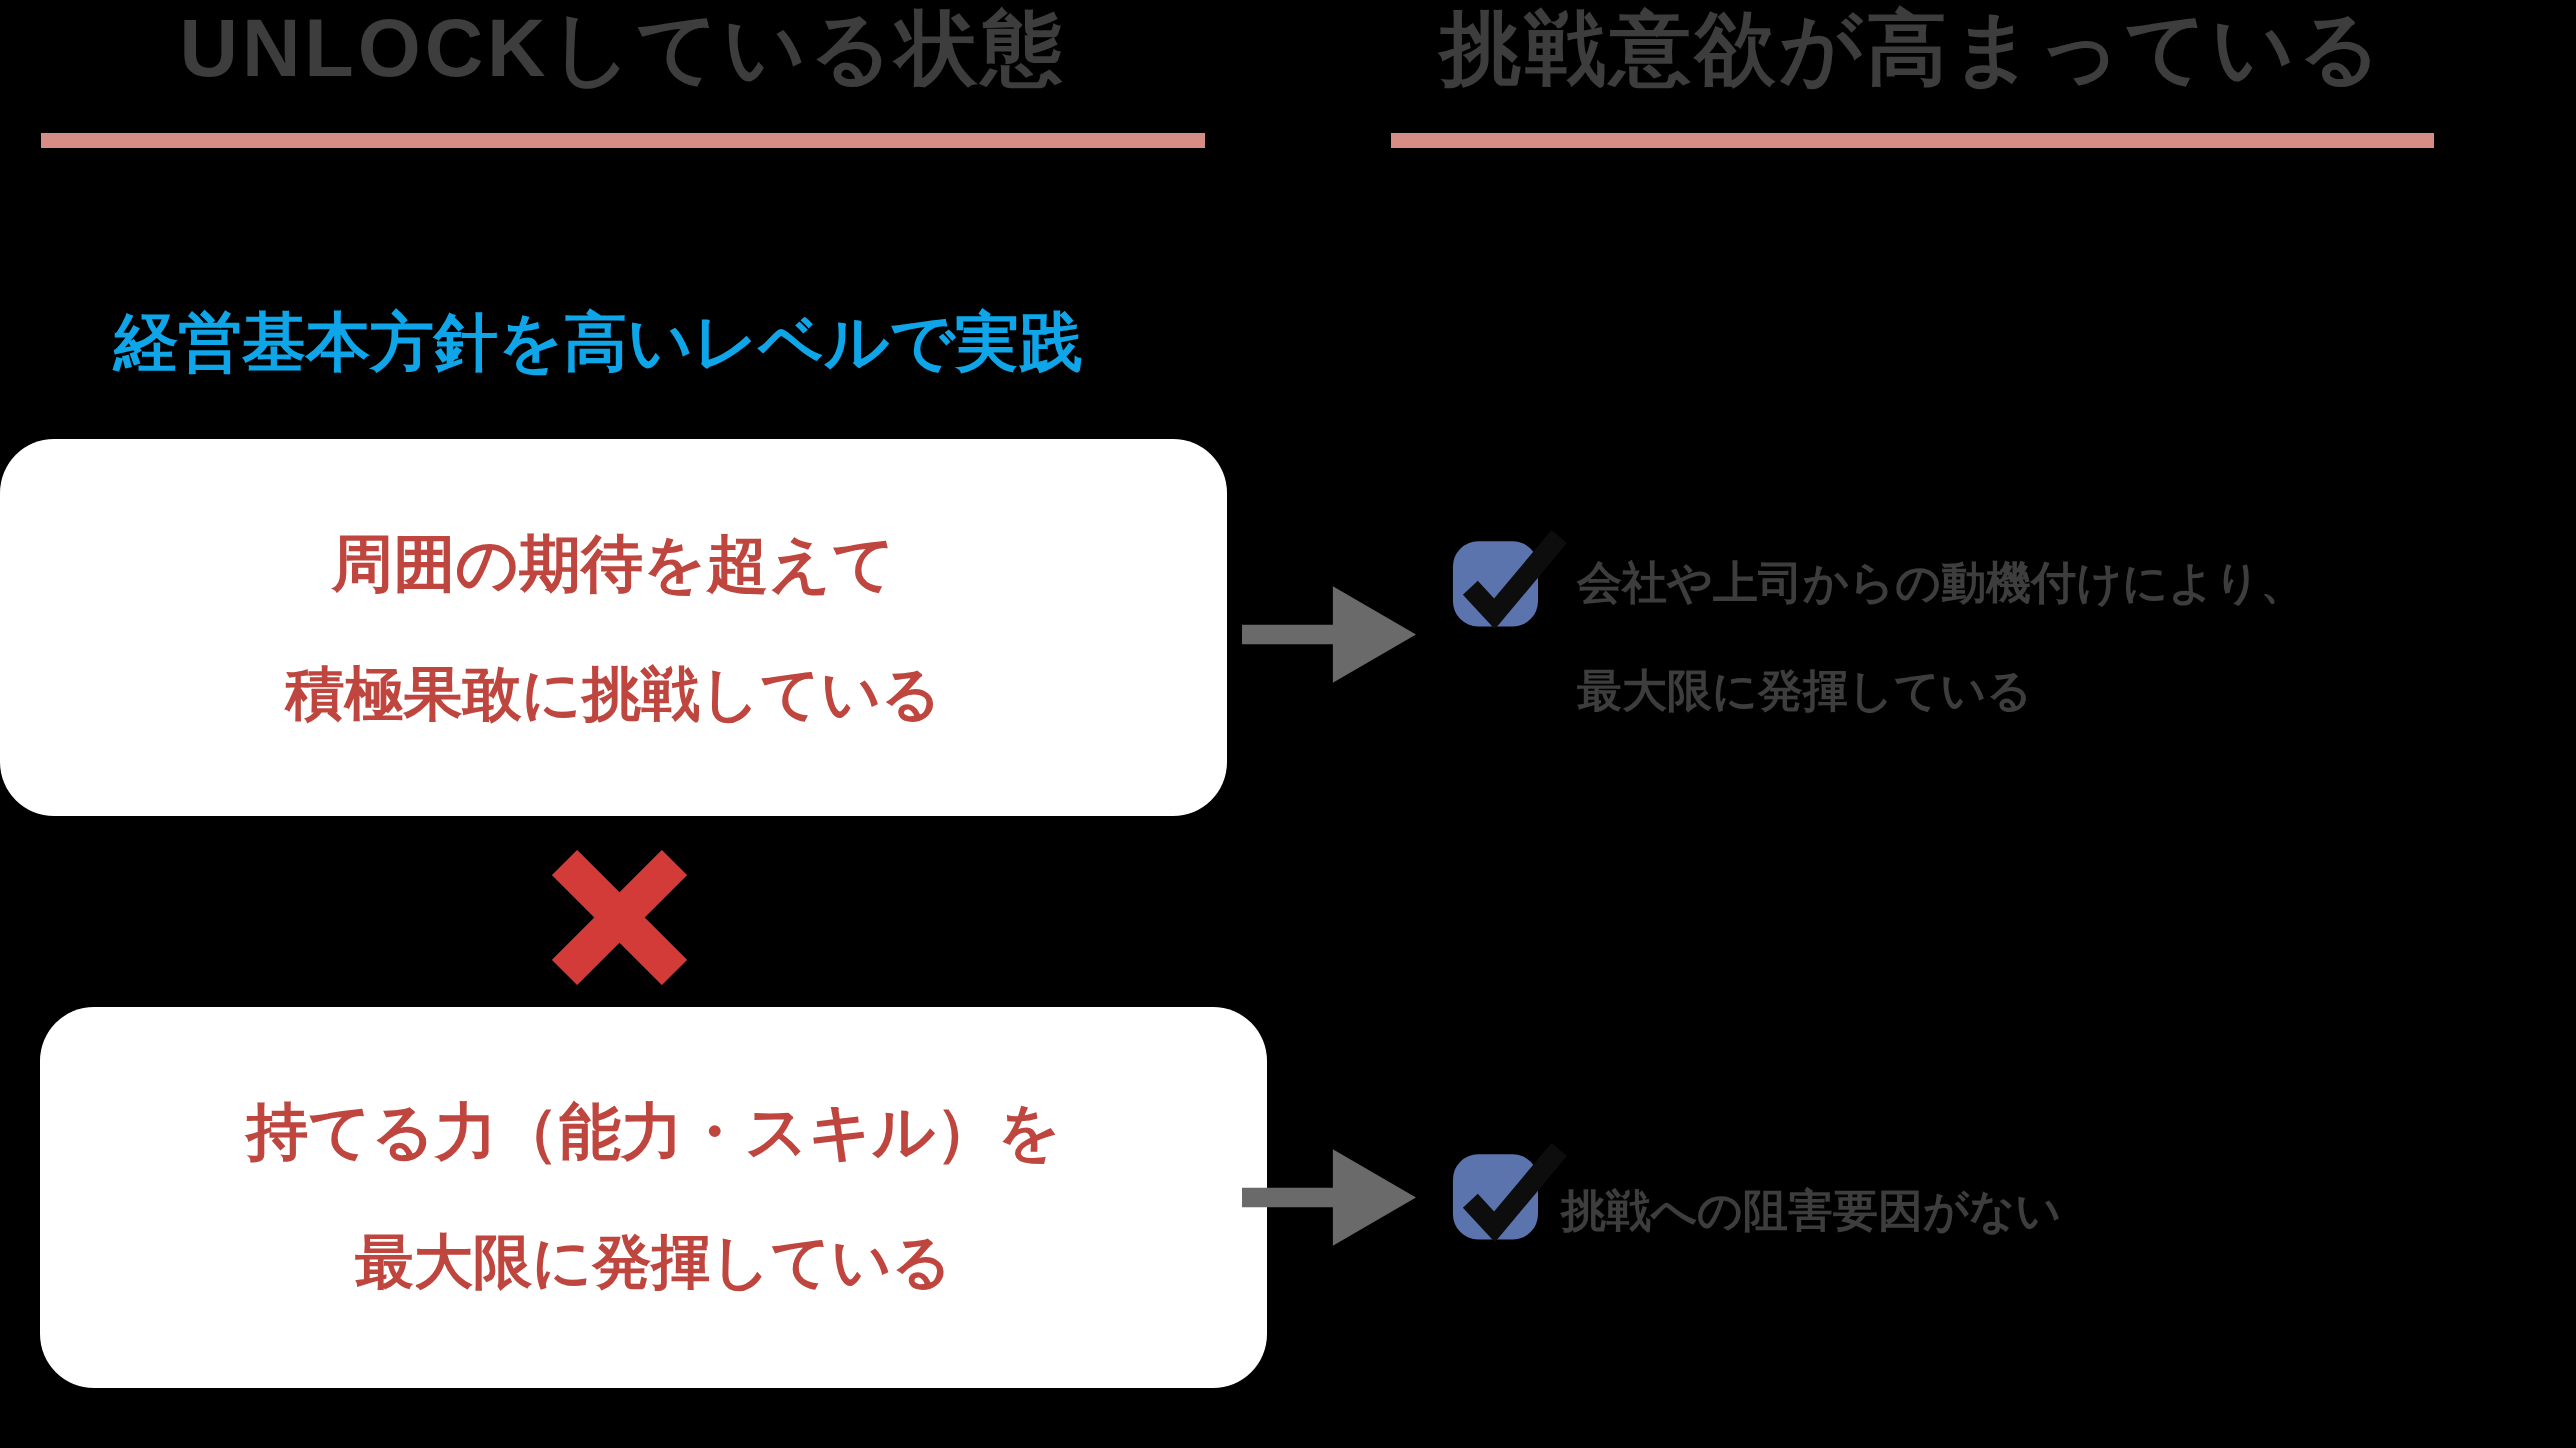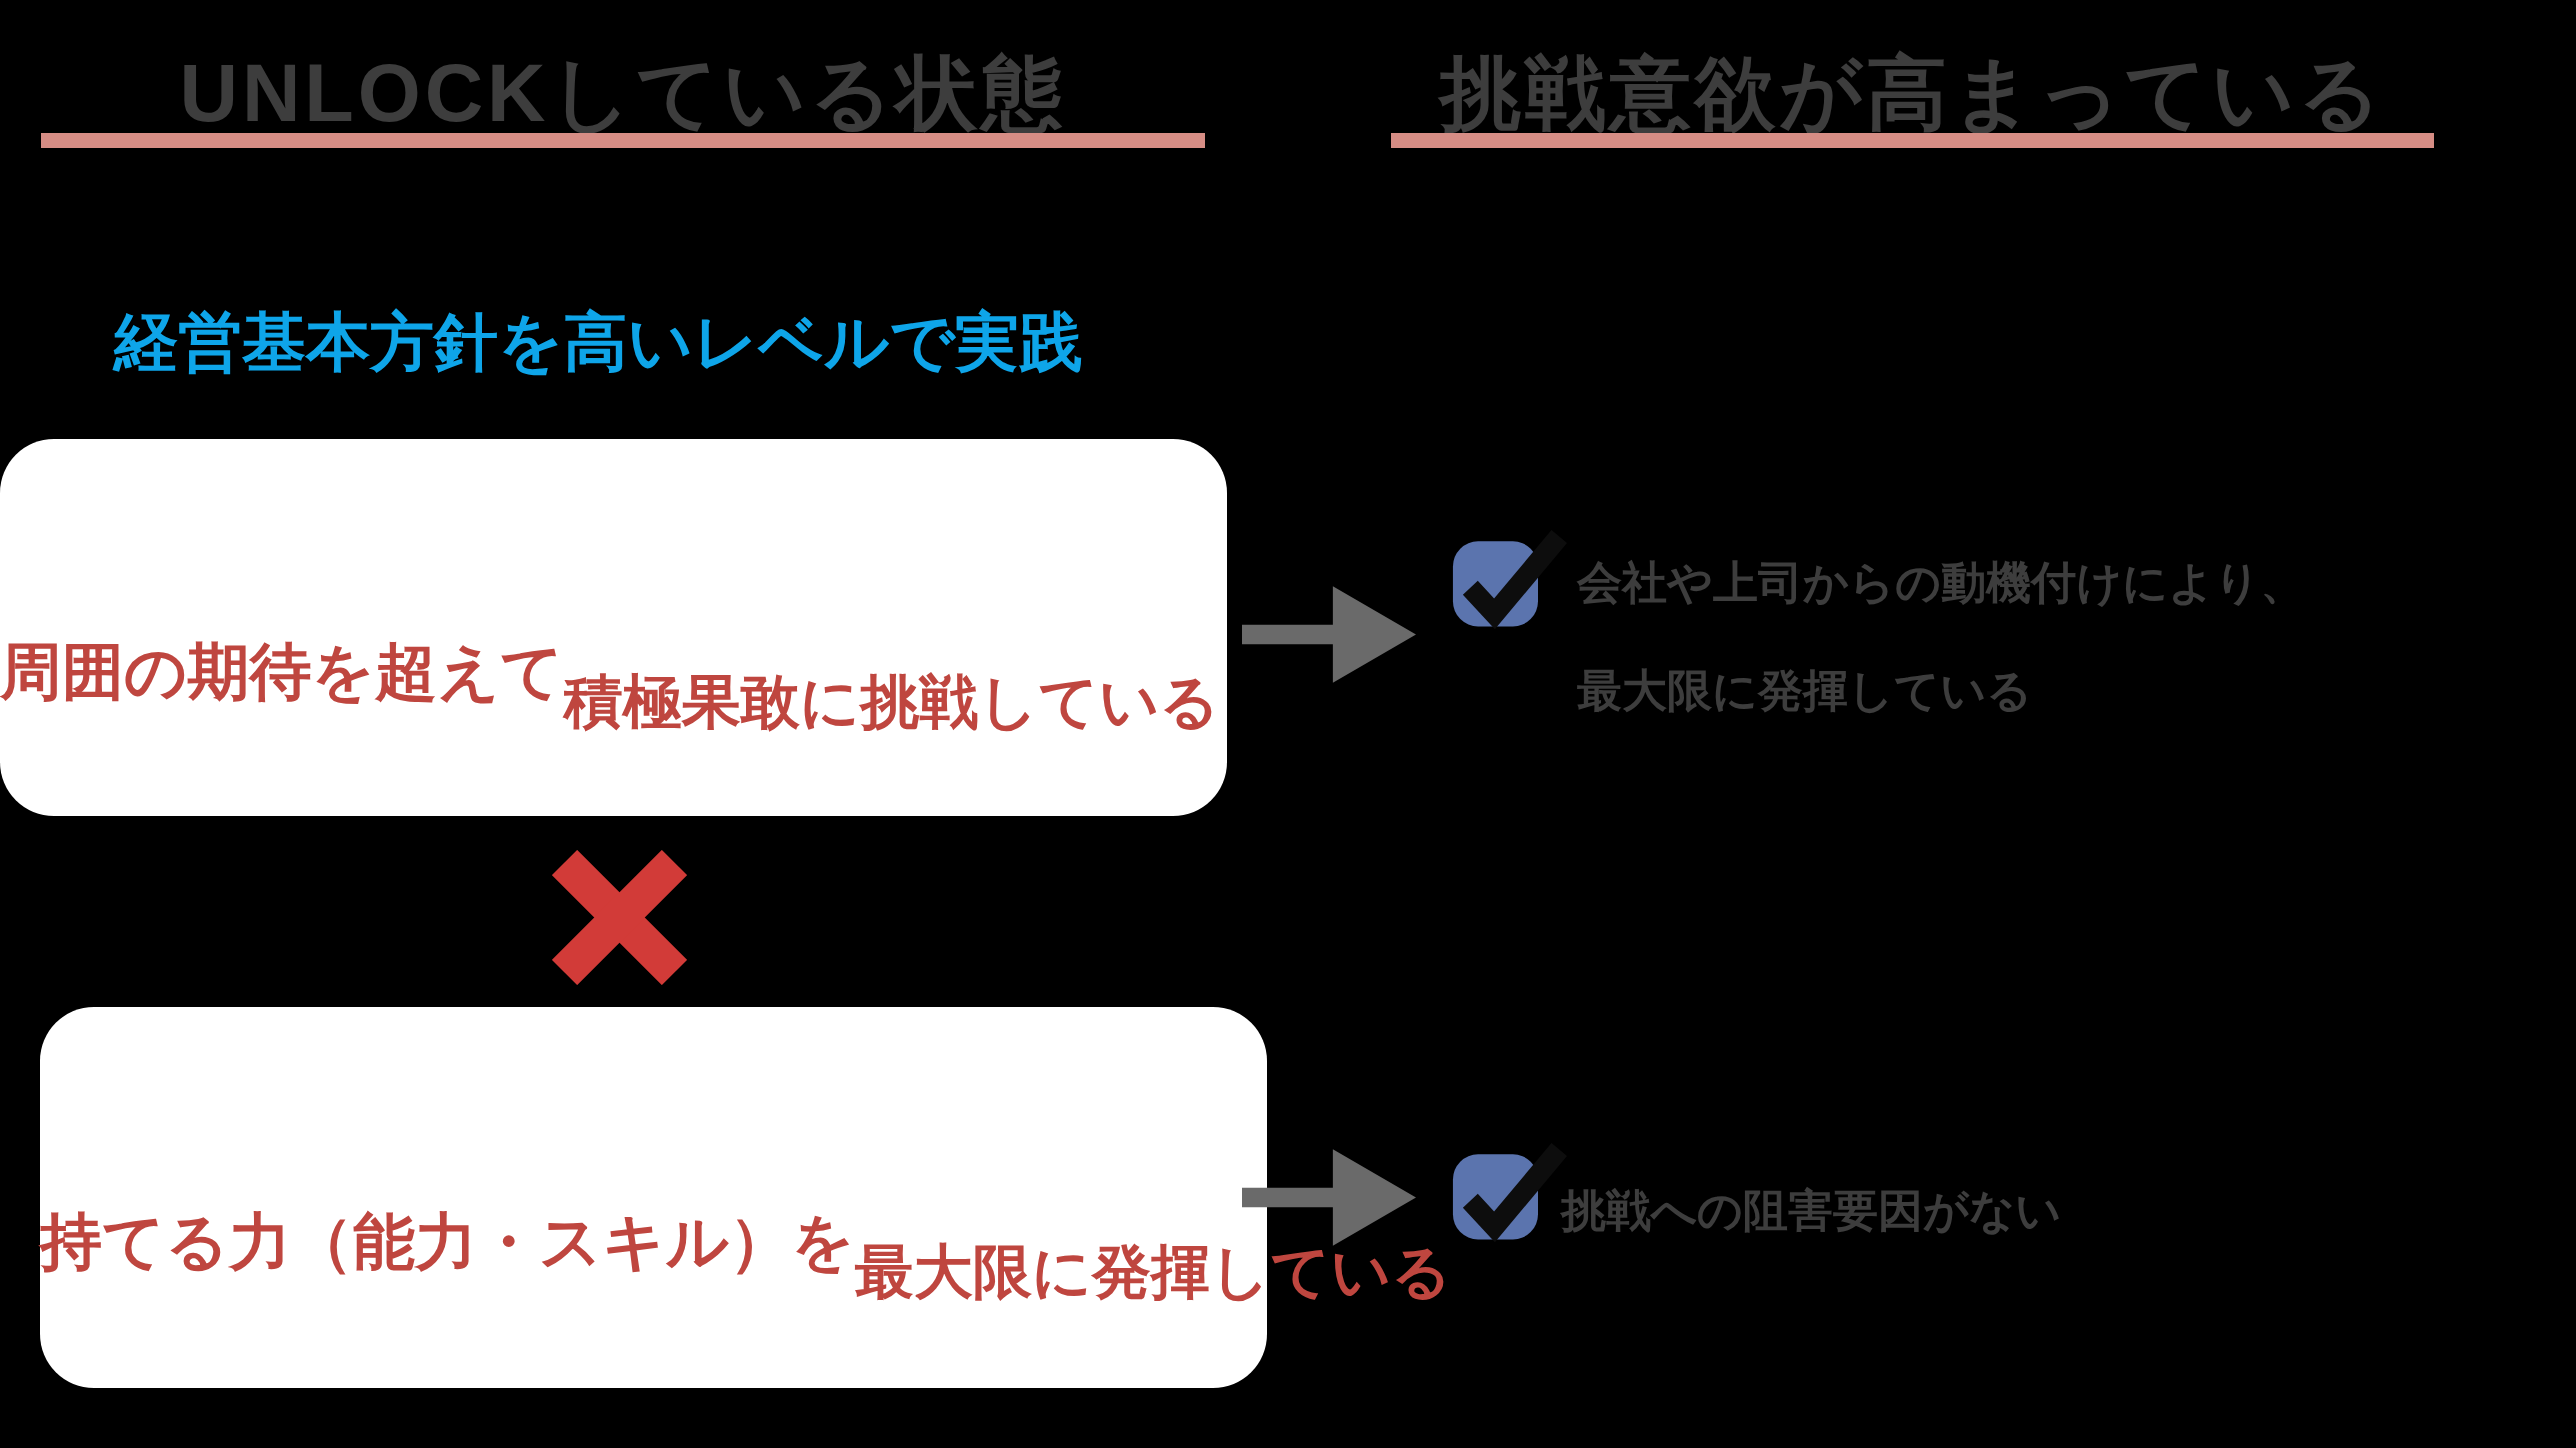--- a/index.html
+++ b/index.html
@@ -7,29 +7,29 @@
     width:2576px;height:1449px;position:relative;overflow:hidden;
     background:#000000;
     font-family:"Liberation Sans","DejaVu Sans",sans-serif;
     font-weight:700;
   }
   .abs{position:absolute;}
 
   
   .col-title{
     top:1.9px;color:#3d3d3d;font-size:81px;letter-spacing:3.9px;
-    text-align:center;white-space:nowrap;line-height:1.15;margin-top:45px;
+    text-align:center;white-space:nowrap;line-height:1.15;
   }
   .underline{top:133px;height:14.5px;background:#d68d85;}
 
   
   .subtitle{left:114px;top:299px;color:#0ea5e9;font-size:64px;white-space:nowrap;}
   .card{
     left:0;width:1227px;background:#ffffff;border-radius:54px;
-    display:flex;flex-direction:row;align-items:center;
+    display:flex;flex-direction:column;align-items:center;
     padding-top:89px;box-sizing:border-box;
   }
   .card-line1{color:#bf463f;font-size:62px;line-height:1.15;white-space:nowrap;}
   .card-line2{color:#bf463f;font-size:59px;line-height:1.15;white-space:nowrap;margin-top:62px;}
   #card-1{top:439px;height:377px;}
   #card-2{top:1007px;height:381px;margin-left:40px;}
 
   
   .row-text{color:#3d3d3d;font-size:45px;line-height:108px;white-space:nowrap;}
   #row1-text{left:1577px;top:529px;}

